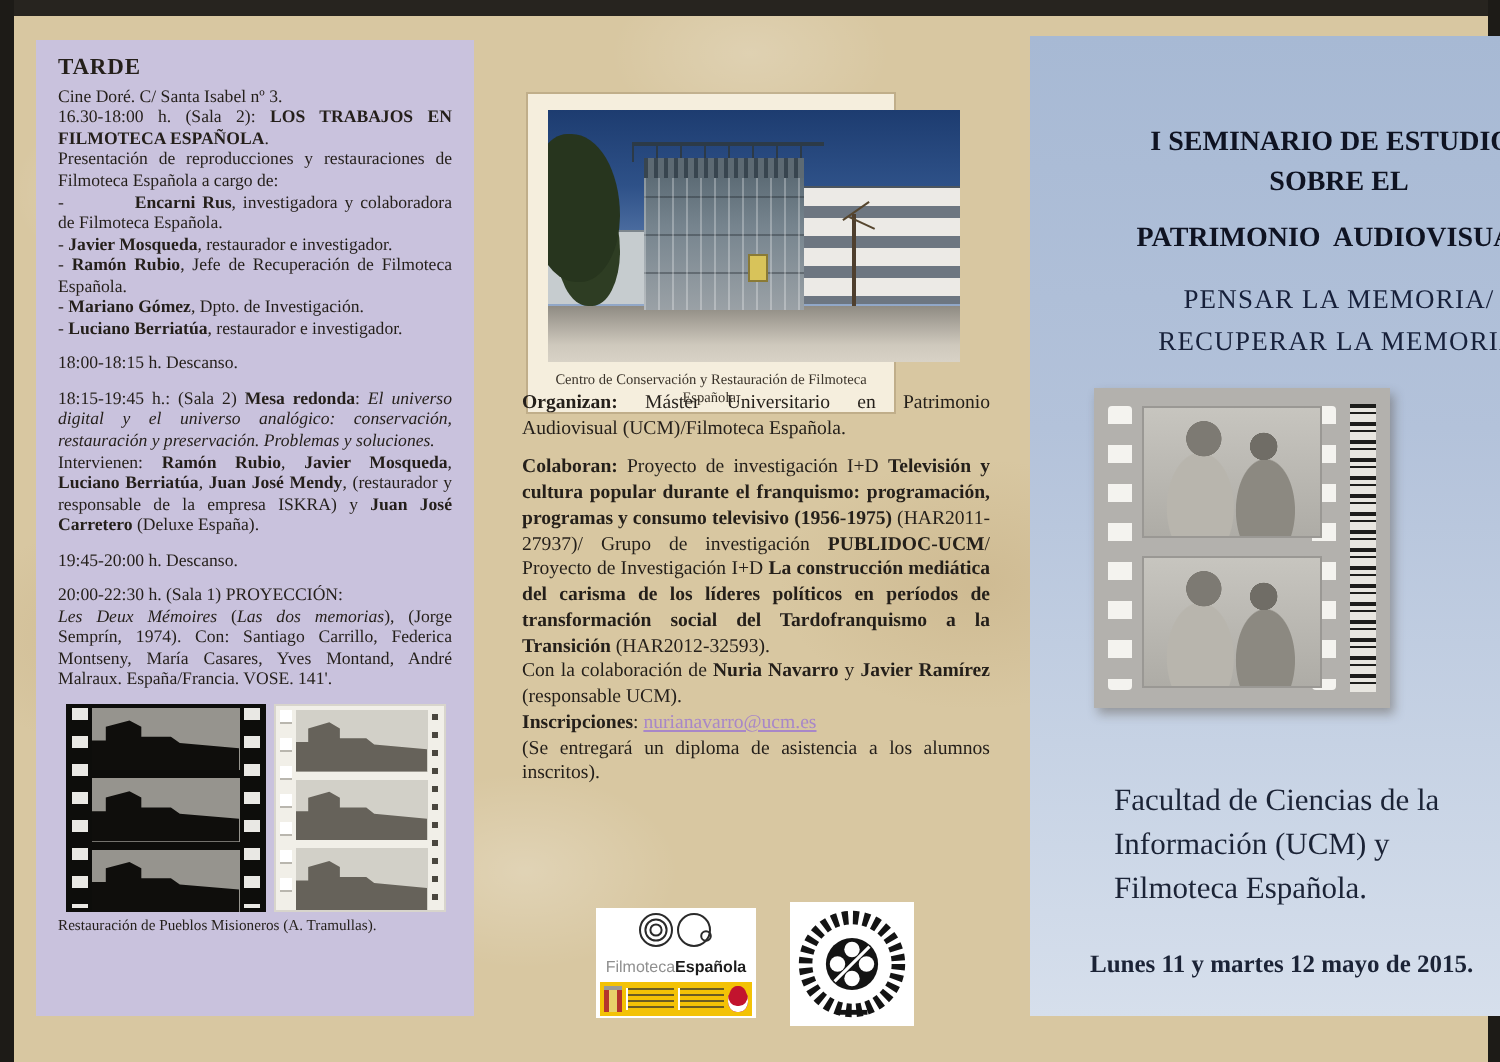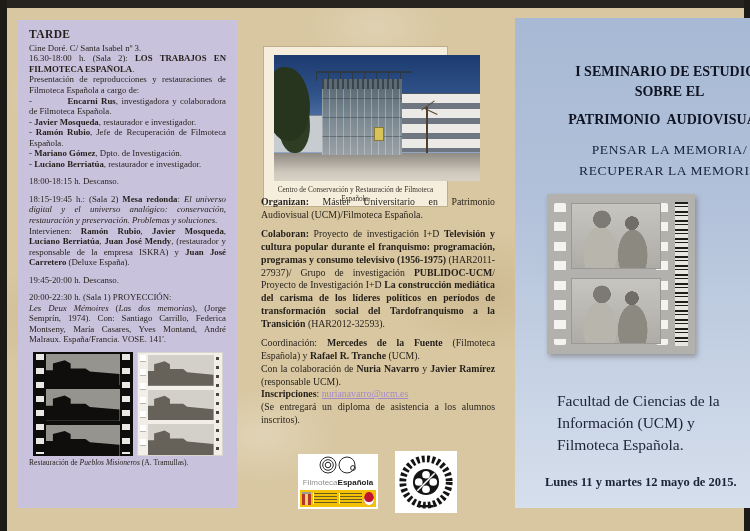--- a/index.html
+++ b/index.html
@@ -167,21 +167,21 @@
             </div>
           <div class="lframe">
               <div class="sil sil2"></div>
             </div>
           <div class="lframe">
               <div class="sil sil2"></div>
             </div>
         </div>
       </div>
     </div>
-    <p class="film-cap"><span>Restauración de </span><span style="font-style: italic;">Pueblos Misioneros</span><span> (A. Tramullas).</span></p>
+    <p class="film-cap"><span>Restauración de </span><span style="">Pueblos Misioneros</span><span> (A. Tramullas).</span></p>
   </section>
 
   <figure class="photo-frame">
     <div class="photo">
       <div class="ph-ground"></div>
       <div class="ph-wing"></div>
       <div class="ph-slab"></div>
       <div class="ph-pergola"></div>
       <div class="ph-cube"></div>
       <div class="ph-cube-top"></div>
@@ -190,21 +190,20 @@
       <div class="ph-branch1"></div>
       <div class="ph-branch2"></div>
       <div class="ph-sign"></div>
     </div>
     <figcaption class="ph-cap">Centro de Conservación y Restauración de Filmoteca Española.</figcaption>
   </figure>
 
   <div class="mid-text">
     <p><span style="font-weight: 700;">Organizan:</span><span> Máster Universitario en Patrimonio Audiovisual (UCM)/Filmoteca Española.</span></p>
     <p class="mt"><span style="font-weight: 700;">Colaboran:</span><span> Proyecto de investigación I+D </span><span style="font-weight: 700;">Televisión y cultura popular durante el franquismo: programación, programas y consumo televisivo (1956-1975)</span><span> (HAR2011-27937)/ Grupo de investigación </span><span style="font-weight: 700;">PUBLIDOC-UCM</span><span>/ Proyecto de Investigación I+D </span><span style="font-weight: 700;">La construcción mediática del carisma de los líderes políticos en períodos de transformación social del Tardofranquismo a la Transición</span><span> (HAR2012-32593).</span></p>
-    <p class="mt"><span>Coordinación: </span><span style="font-weight: 700;">Mercedes de la Fuente</span><span> (Filmoteca Española) y </span><span style="font-weight: 700;">Rafael R. Tranche</span><span> (UCM).</span></p>
     <p><span>Con la colaboración de </span><span style="font-weight: 700;">Nuria Navarro</span><span> y </span><span style="font-weight: 700;">Javier Ramírez</span><span> (responsable UCM).</span></p>
     <p><span><span style="font-weight: 700;">Inscripciones</span><span>: </span></span><a class="mail">nurianavarro@ucm.es</a></p>
     <p><span>(Se entregará un diploma de asistencia a los alumnos inscritos).</span></p>
   </div>
 
   <div class="logo-fe">
     <svg width="44" height="18" viewBox="0 0 44 18">
       <circle cx="12" cy="9" r="8" fill="none" stroke="#2a2a2a" stroke-width="1"></circle>
       <circle cx="12" cy="9" r="5.3" fill="none" stroke="#2a2a2a" stroke-width="1"></circle>
       <circle cx="12" cy="9" r="2.8" fill="none" stroke="#2a2a2a" stroke-width="1"></circle>

